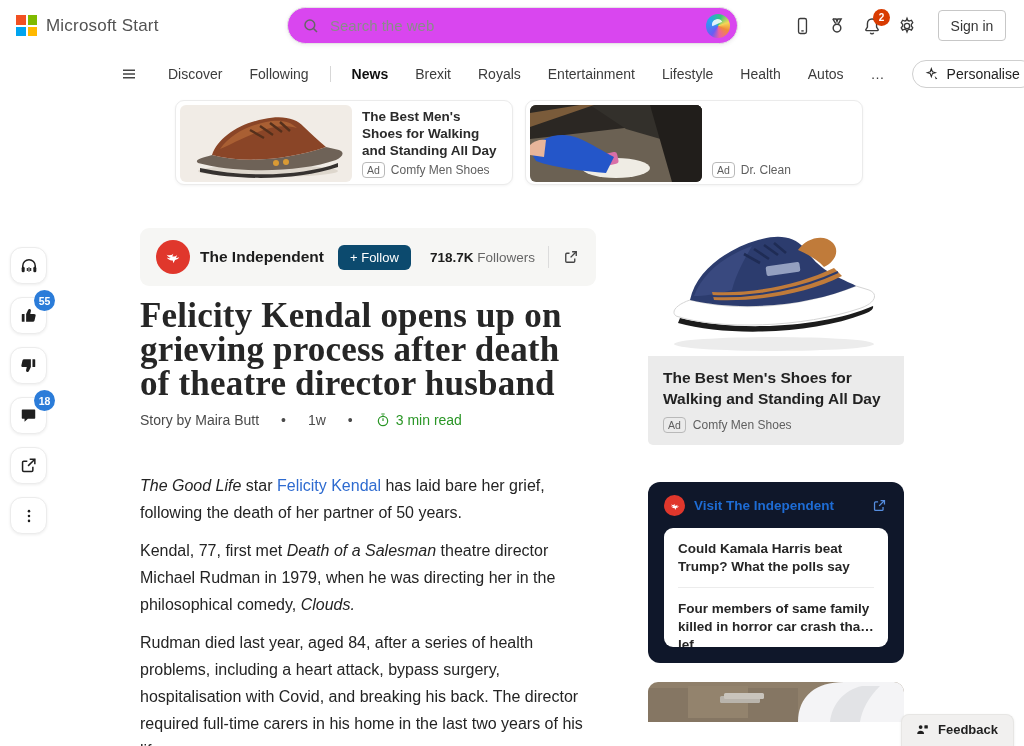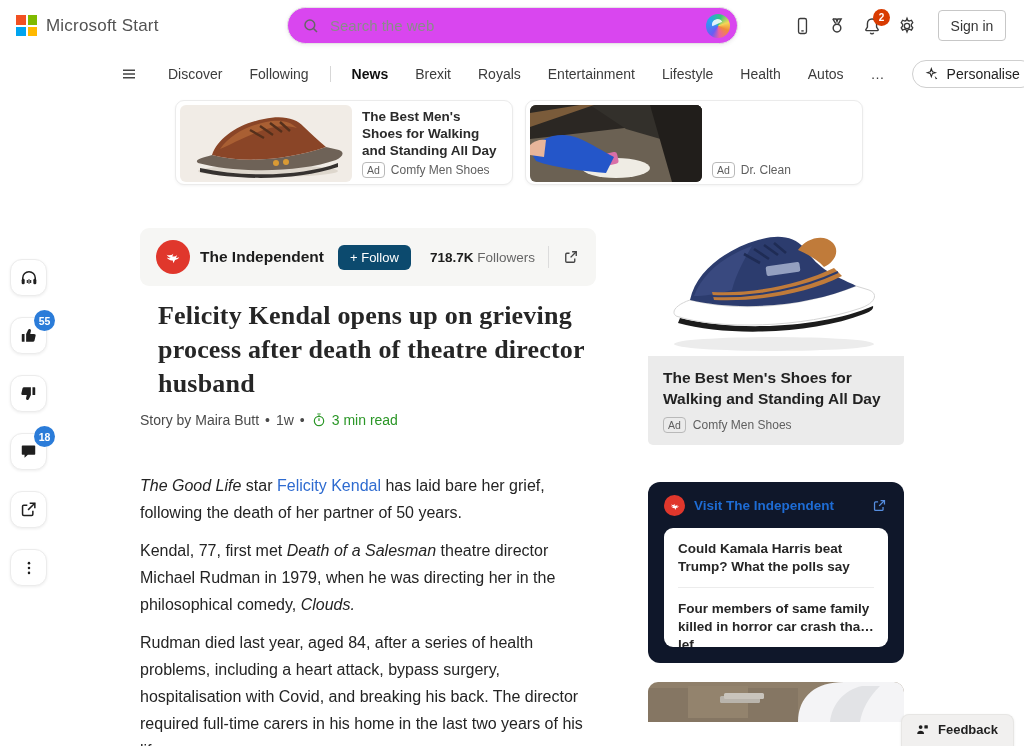--- a/index.html
+++ b/index.html
@@ -38,38 +38,38 @@
   .ad-card { width:338px; height:85px; background:#fff; border:1px solid #ebebeb; border-radius:9px; box-shadow:0 1px 3px rgba(0,0,0,.05); display:flex; overflow:hidden; cursor:pointer; }
   .ad-thumb { width:172px; height:77px; margin:4px; border-radius:6px; overflow:hidden; flex:none; }
   .ad-thumb svg { display:block; }
   .ad-body { padding:7px 10px 6px 6px; display:flex; flex-direction:column; }
   .ad-title { font-size:13.5px; font-weight:bold; color:#2b2b2b; line-height:17px; }
   .ad-meta { margin-top:auto; display:flex; align-items:center; gap:6px; }
   .ad-pill { font-size:10.5px; color:#5f5f5f; border:1px solid #b9b9b9; border-radius:4px; padding:0 4px; line-height:14px; }
   .ad-src { font-size:12px; color:#5f5f5f; }
 
   
-  .left-rail { position:absolute; left:10px; top:259px; display:flex; flex-direction:column; gap:21px; }
+  .left-rail { position:absolute; left:10px; top:247px; display:flex; flex-direction:column; gap:13px; }
   .rail-btn { width:37px; height:37px; background:#fff; border:1px solid #ececec; border-radius:12px; box-shadow:0 1px 3px rgba(0,0,0,.07); display:flex; align-items:center; justify-content:center; color:#1f1f1f; position:relative; cursor:pointer; }
   .rail-badge { position:absolute; top:-8px; right:-9px; min-width:21px; height:21px; border-radius:11px; background:var(--accent-blue,#2b7cd9); color:#fff; font-size:10.5px; font-weight:bold; display:flex; align-items:center; justify-content:center; padding:0 4px; }
 
   
   .main-col { position:absolute; left:140px; top:228px; width:456px; }
   .pub-card { height:58px; background:#f6f6f4; border-radius:9px; display:flex; align-items:center; padding:0 16px; }
   .pub-logo { width:34px; height:34px; border-radius:50%; background:var(--independent-red,#e0372c); display:flex; align-items:center; justify-content:center; flex:none; }
   .pub-name { font-size:15.5px; font-weight:bold; color:#1c1c1c; margin-left:10px; }
   .follow-btn { margin-left:14px; background:#0c4a6e; color:#fff; border:none; border-radius:6px; padding:5px 12px; font-size:13px; cursor:pointer; font-family:"Liberation Sans",sans-serif; }
   .pub-right { margin-left:auto; display:flex; align-items:center; }
   .followers { font-size:13.5px; color:#666; }
   .followers b { color:#1c1c1c; }
   .pub-sep { width:1px; height:22px; background:#dcdcdc; margin:0 13px; }
   .openext { color:#444; display:flex; cursor:pointer; }
 
-  .headline { margin-top:13px; font-family:"Liberation Serif", serif; font-size:26px; line-height:34px; font-weight:600; color:#262626; letter-spacing:.2px;margin-left:18px; }
-  .byline { margin-top:11px; display:flex; align-items:center; gap:6px; font-size:14px; color:#4a4a4a; }
+  .headline { margin-top:13px; font-family:"Liberation Serif", serif; font-size:35px; line-height:34px; font-weight:600; color:#262626; letter-spacing:.2px; }
+  .byline { margin-top:11px; display:flex; align-items:center; gap:22px; font-size:14px; color:#4a4a4a; }
   .readtime { color:var(--read-time-green,#2a9626); display:flex; align-items:center; gap:5px; }
 
   .body-copy { margin-top:44px; }
   .body-copy p { font-size:16px; line-height:27px; color:#242424; margin:0 0 11px; }
   .body-copy .i { font-style:italic; }
   .body-copy .link { color:var(--link-blue,#2e6bd0); cursor:pointer; }
 
   
   .right-rail { position:absolute; left:648px; top:220px; width:256px; }
   .shoe-card { cursor:pointer; }

